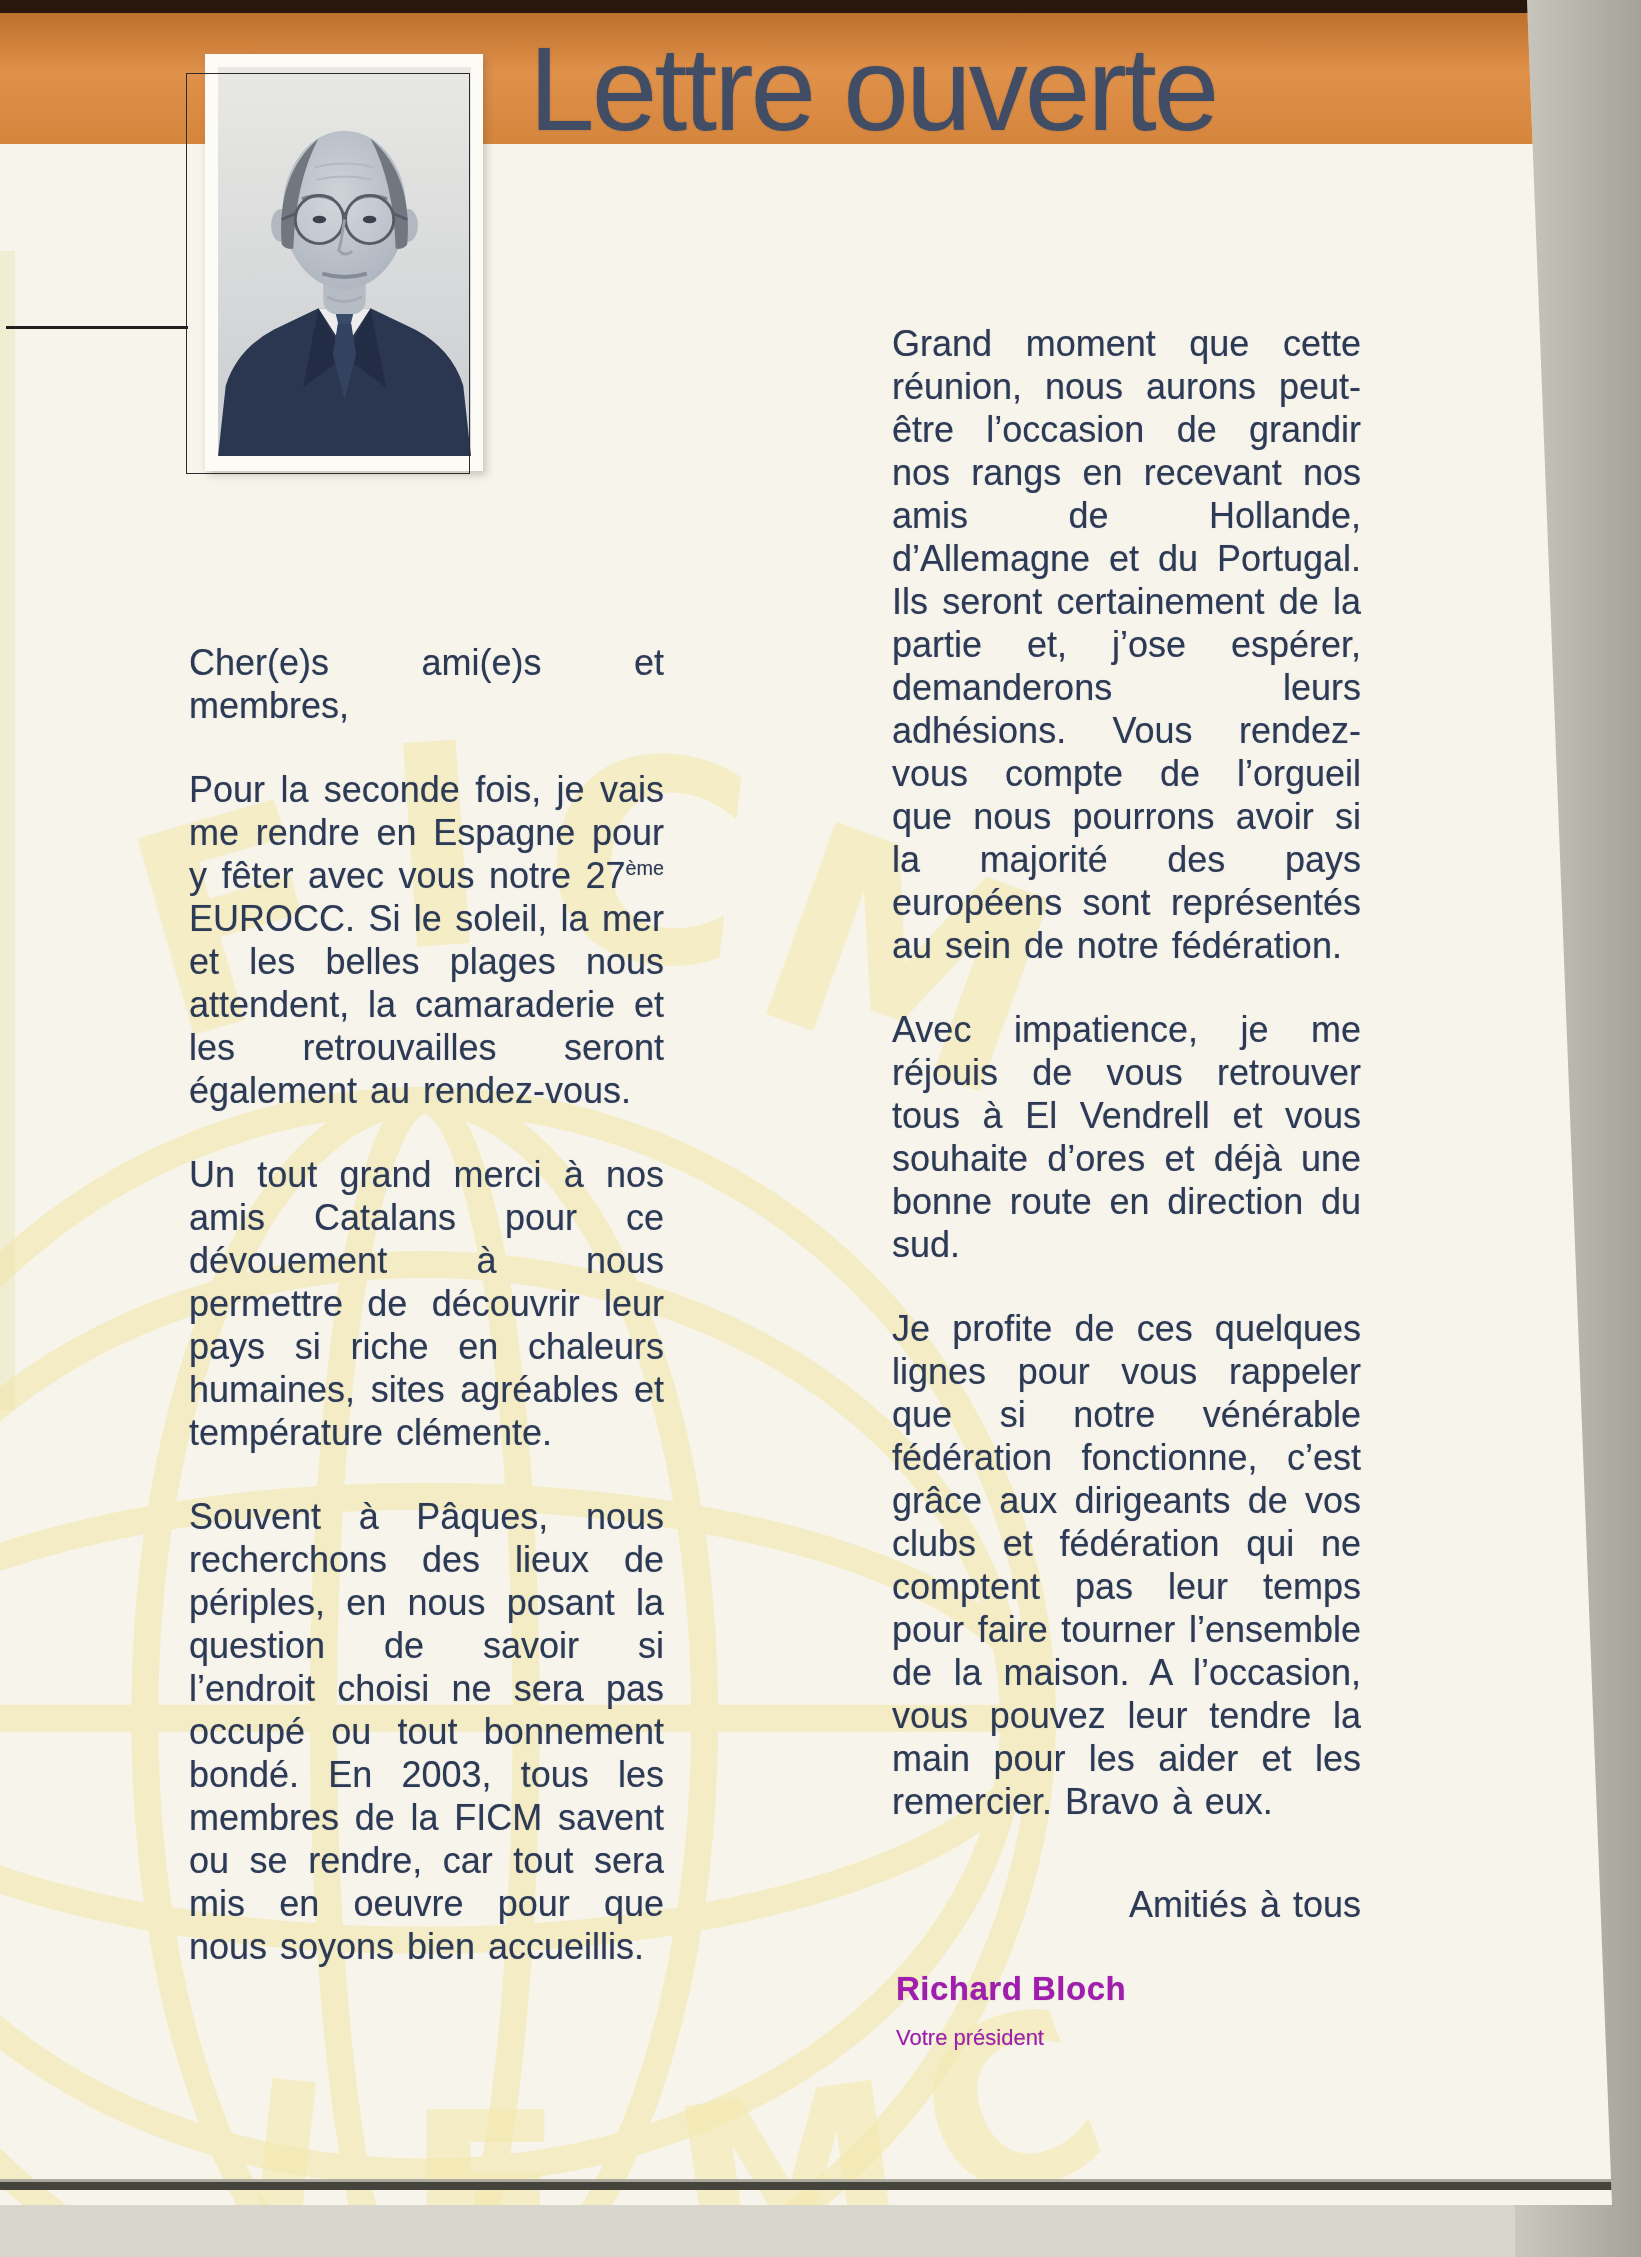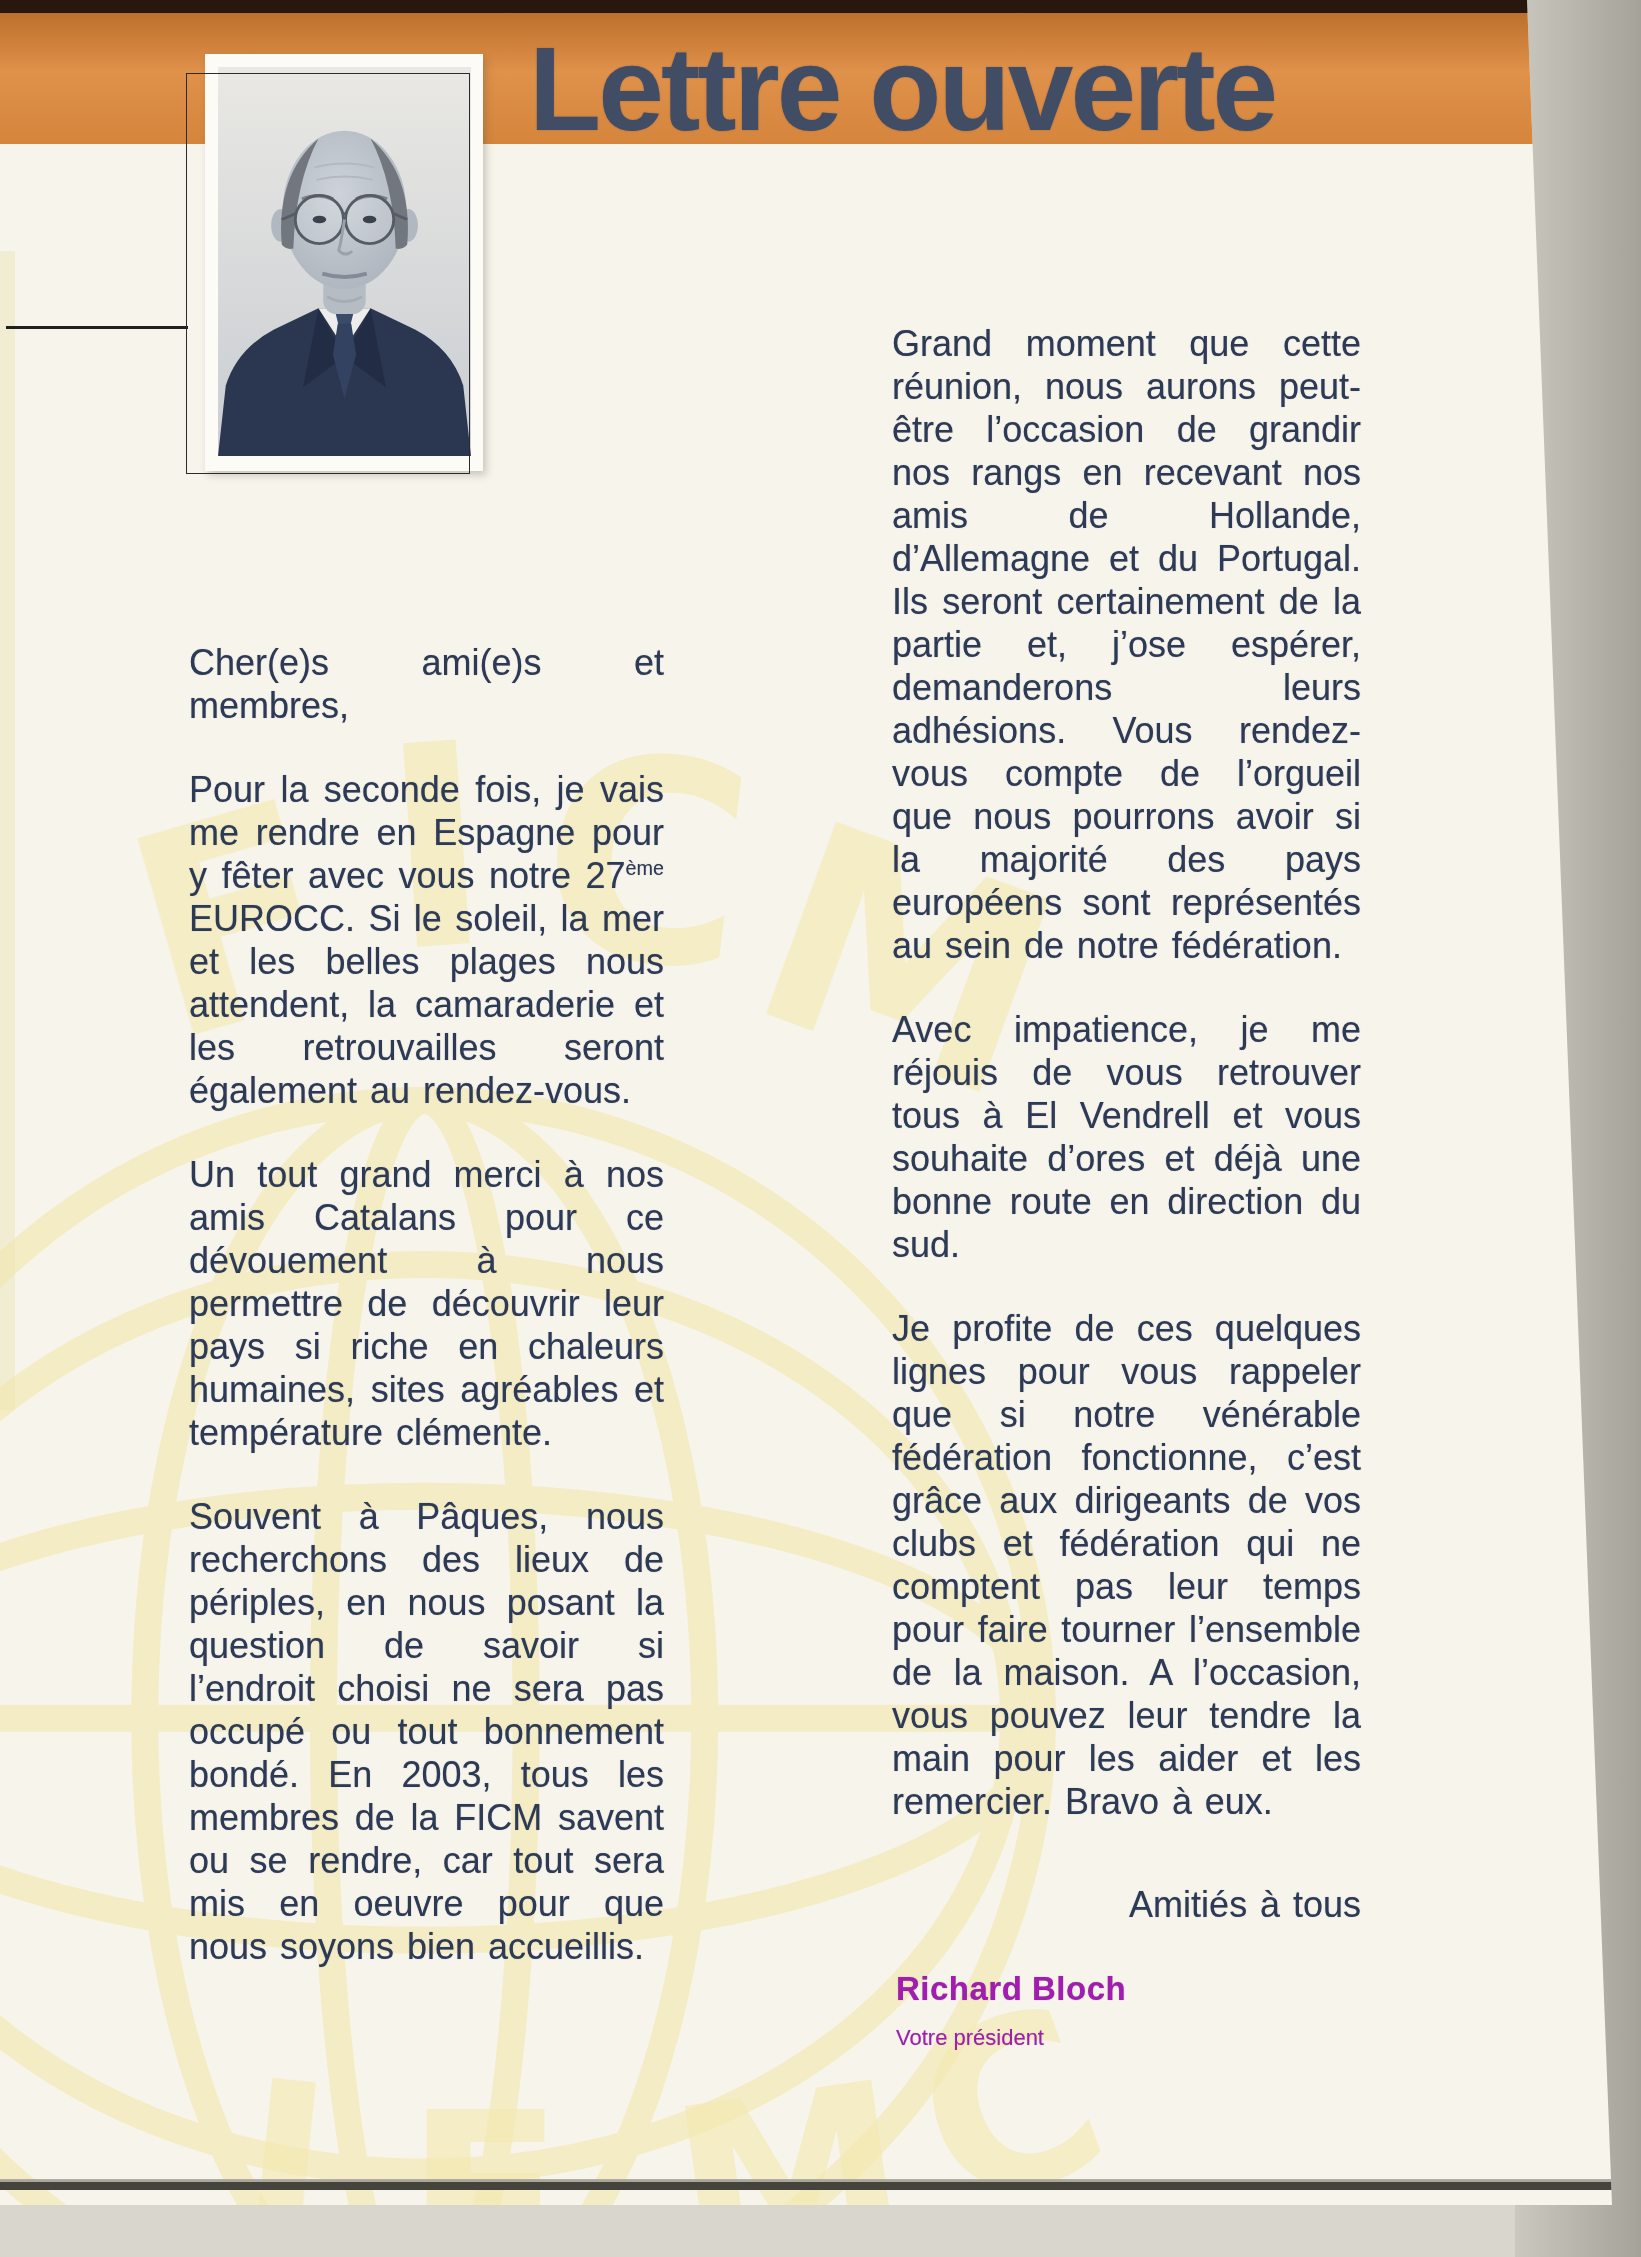--- a/index.html
+++ b/index.html
@@ -6,21 +6,21 @@
   .scan{position:relative;width:1641px;height:2257px;overflow:hidden;
         background:linear-gradient(180deg,#c8c6bc,#d9d7cd);
         font-family:"Liberation Sans",sans-serif;}
   .scan-right{position:absolute;top:0;right:0;width:126px;height:100%;
         background:linear-gradient(90deg,#cbc9bf,#a5a399);}
   .page{position:absolute;left:0;top:0;width:1641px;height:2257px;background:#f7f4eb;
         clip-path:polygon(0 0,1527px 0,1612px 2205px,0 2205px);}
   .top-strip{position:absolute;left:0;top:0;width:1641px;height:12.6px;background:#27170d;}
   .orange-band{position:absolute;left:0;top:12.6px;width:1641px;height:131px;
         background:linear-gradient(180deg,#bc702c 0%,#e0914a 45%,#d5853c 100%);}
-  .page-title{position:absolute;left:529px;top:21px;font-size:118px;font-weight:bold;
+  .page-title{position:absolute;left:529px;top:21px;font-size:118px;font-weight:normal;
         letter-spacing:-2.9px;color:#414c65;white-space:nowrap;
         text-shadow:0 0 1.9px rgba(55,66,95,.35);}
   .page-subtitle{position:absolute;left:529px;top:151px;width:929px;text-align:right;
         font-size:53px;font-weight:bold;letter-spacing:1.9px;word-spacing:7.7px;
         color:#8d98a8;white-space:nowrap;text-shadow:0 0 1px rgba(120,130,145,.4);}
   .stray-line{position:absolute;left:5.8px;top:326px;width:182px;height:2.9px;background:#202020;}
   .photo-print{position:absolute;left:205px;top:54px;width:278px;height:417px;
         background:#fcfbf6;box-shadow:2.9px 3.9px 7.7px rgba(80,75,60,.28);}
   .photo-print svg{position:absolute;left:12.6px;top:12.6px;display:block;}
   .photo-frame{position:absolute;left:186px;top:73px;width:282px;height:399px;

